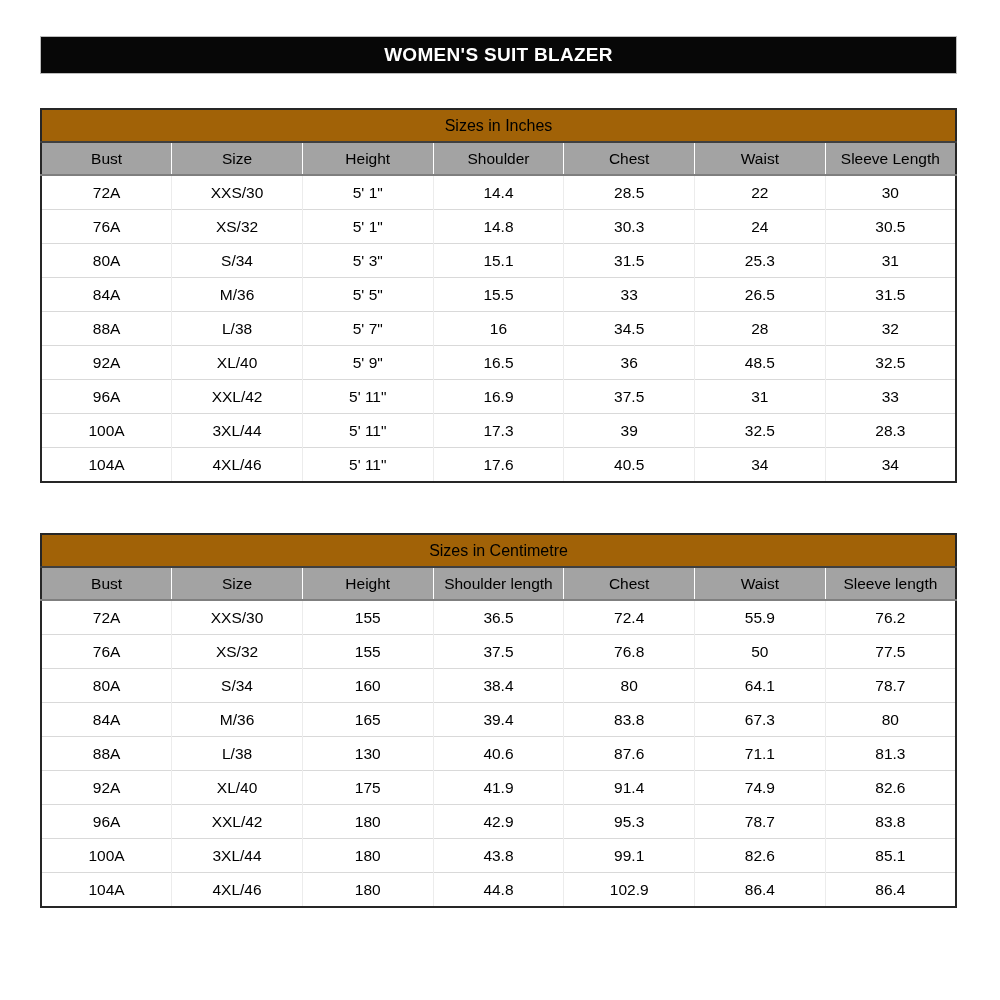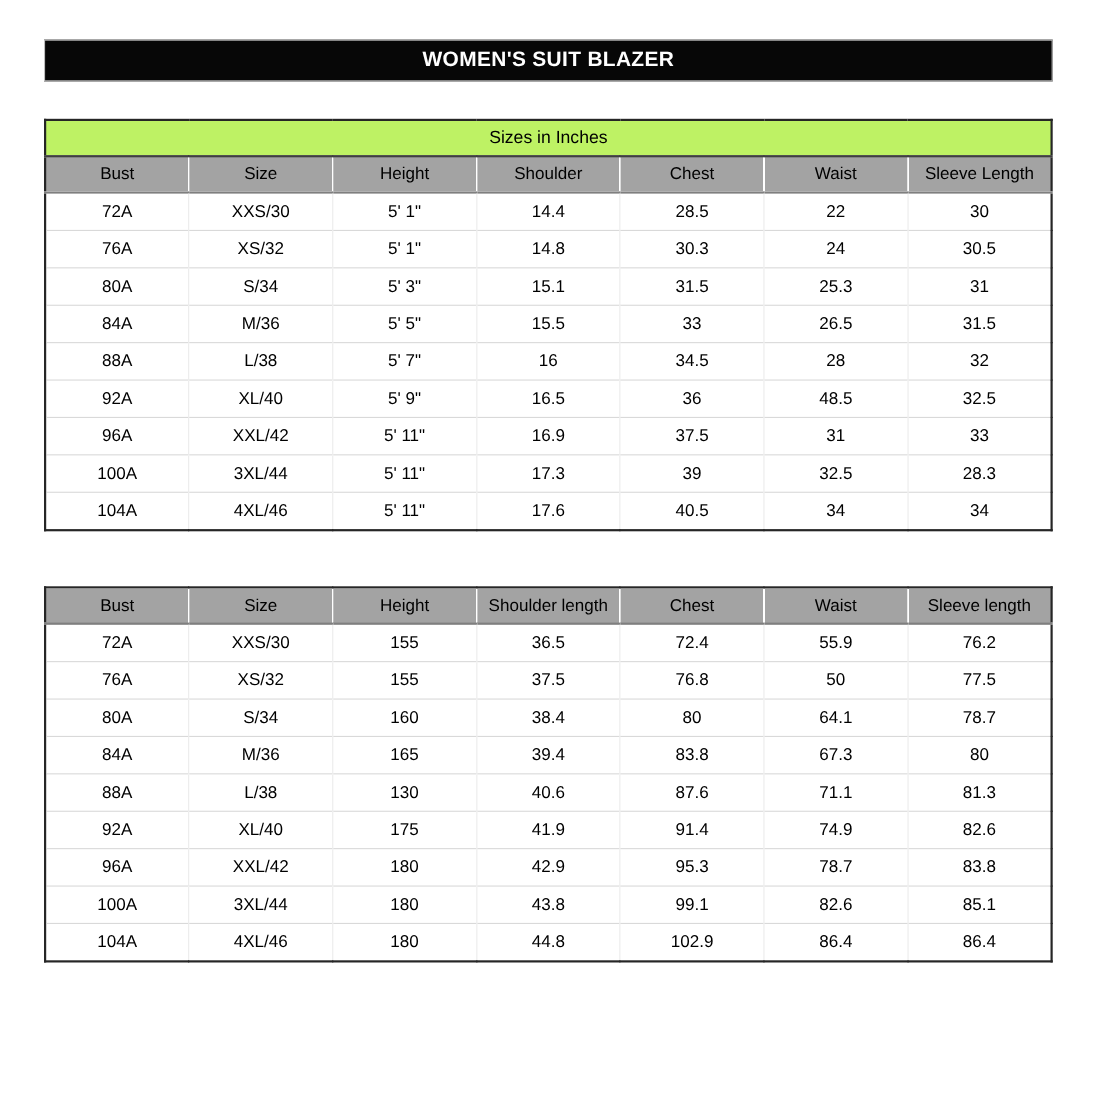--- a/index.html
+++ b/index.html
@@ -46,21 +46,21 @@
   .size-table th, .size-table td {
     text-align: center;
     vertical-align: middle;
     padding: 0;
     font-weight: normal;
     overflow: hidden;
     white-space: nowrap;
   }
   .size-table .title-cell {
     height: 31px;
-    background: #bef264;
+    background: #a16207;
     border-bottom: 2px solid #3f3f3f;
     font-size: 16px;
   }
   .size-table .col-header {
     height: 31px;
     background: #a3a3a3;
     border-bottom: 2px solid #7f7f7f;
     border-left: 1px solid #ffffff;
     font-size: 15.5px;
   }
@@ -179,20 +179,23 @@
           <td>40.5</td>
           <td>34</td>
           <td>34</td>
         </tr>
       </tbody>
     </table>
 
   <table class="size-table second">
       <thead>
         <tr>
+          <th class="title-cell" colspan="7">Sizes in Centimetre</th>
+        </tr>
+        <tr>
           <th class="col-header">Bust</th>
           <th class="col-header">Size</th>
           <th class="col-header">Height</th>
           <th class="col-header">Shoulder length</th>
           <th class="col-header">Chest</th>
           <th class="col-header">Waist</th>
           <th class="col-header">Sleeve length</th>
         </tr>
       </thead>
       <tbody>

